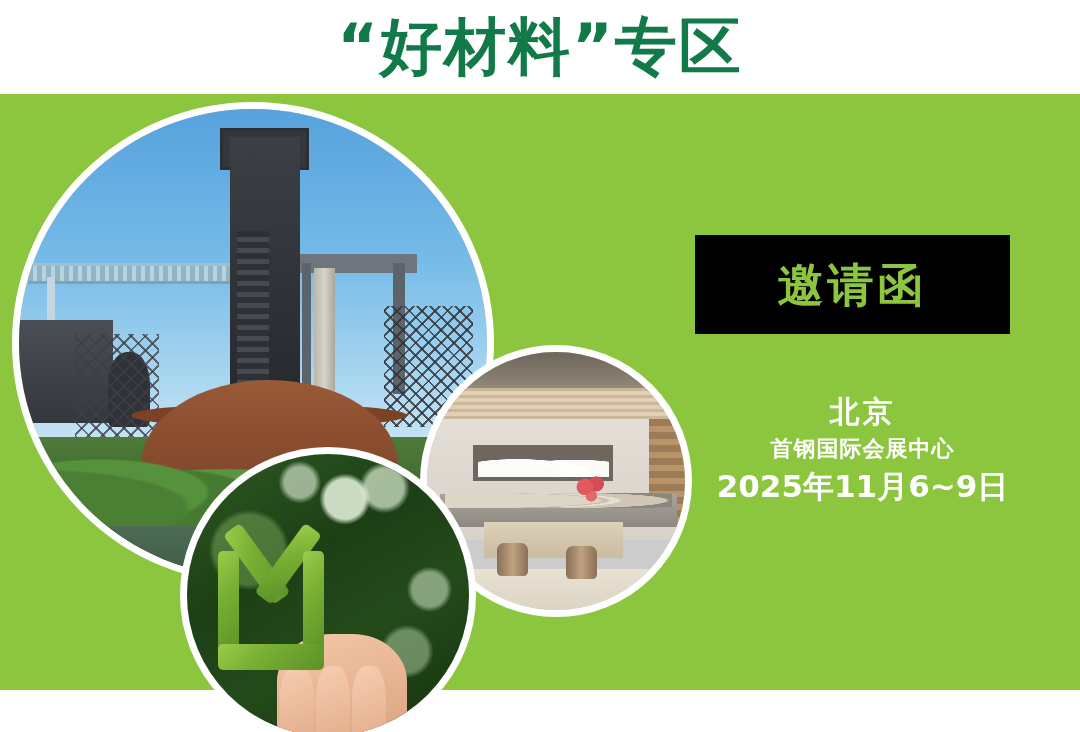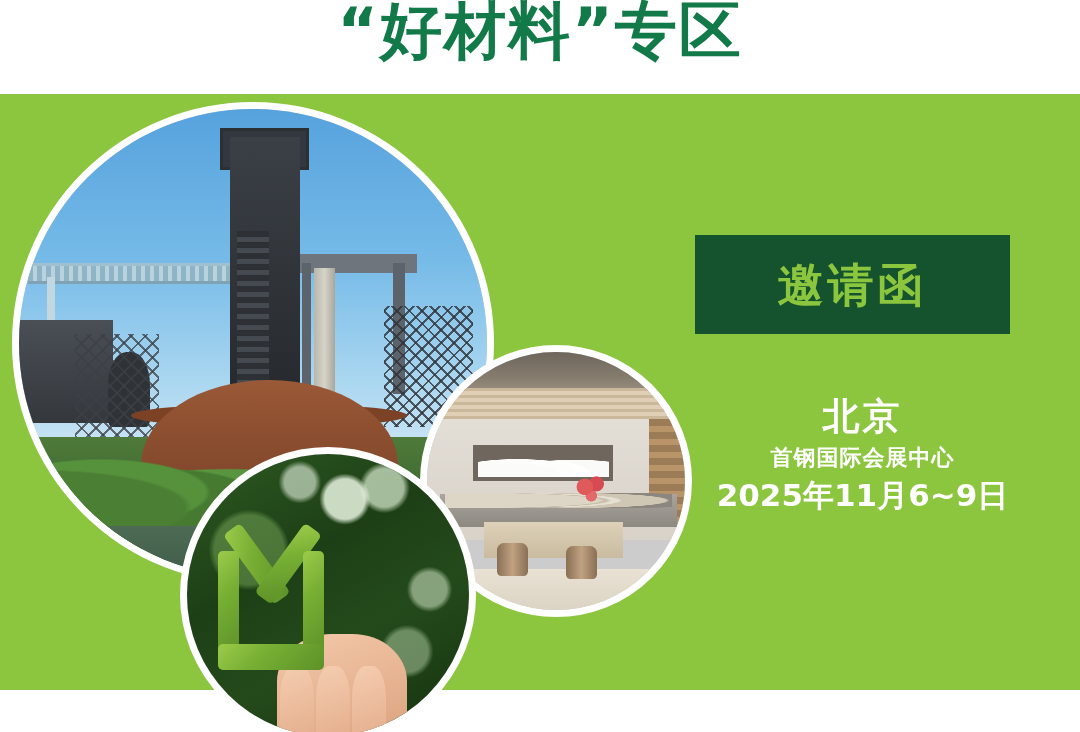--- a/index.html
+++ b/index.html
@@ -7,21 +7,21 @@
     width:1080px; height:732px;
     background:#ffffff;
     font-family:"DejaVu Sans","Liberation Sans",sans-serif;
     overflow:hidden;
   }
   .poster { position:relative; width:1080px; height:732px; background:#ffffff; }
 
   
   .title-bar {
     position:absolute; left:0; top:0; width:1080px; height:94px;
-    display:flex; justify-content:center;
+    display:flex; align-items:center; justify-content:center;
     background:#ffffff; z-index:6;
   }
   .title-text {
     font-size:62px; font-weight:bold; color:#127A48;
     letter-spacing:2px; line-height:1;
     white-space:nowrap;
   }
 
   
   .green-panel {
@@ -232,35 +232,35 @@
   }
   .hs-finger {
     position:absolute; bottom:0; width:26%; height:72%;
     background:linear-gradient(160deg,#f5cdb0,#e2ab89);
     border-radius:40% 40% 12% 12%;
   }
 
   
   .invite-box {
     position:absolute; left:695px; top:235px; width:315px; height:99px;
-    background:#14532d; z-index:7;
+    background:#000000; z-index:7;
     display:flex; align-items:center; justify-content:center;
   }
   .invite-text {
     font-size:46px; font-weight:bold; color:#8CC63F;
     letter-spacing:4px; line-height:1;
   }
 
   
   .venue {
     position:absolute; left:690px; top:392px; width:345px;
     z-index:7; text-align:center; color:#ffffff;
   }
   .venue-city {
-    font-size:37px; font-weight:bold; letter-spacing:3px;
+    font-size:30px; font-weight:bold; letter-spacing:3px;
     line-height:1.35;
   }
   .venue-place {
     font-size:22px; font-weight:bold; letter-spacing:1px;
     line-height:1.42;
   }
   .venue-date {
     font-size:31px; font-weight:bold; letter-spacing:0px;
     line-height:1.42;
   }

